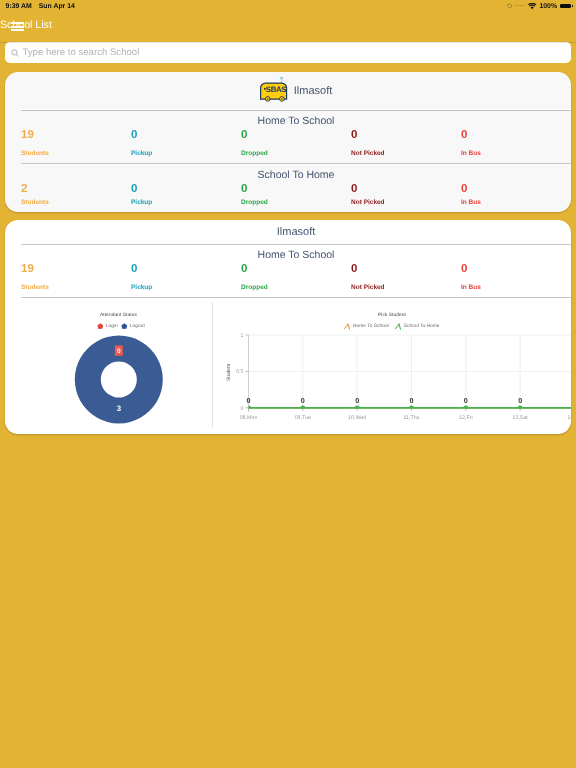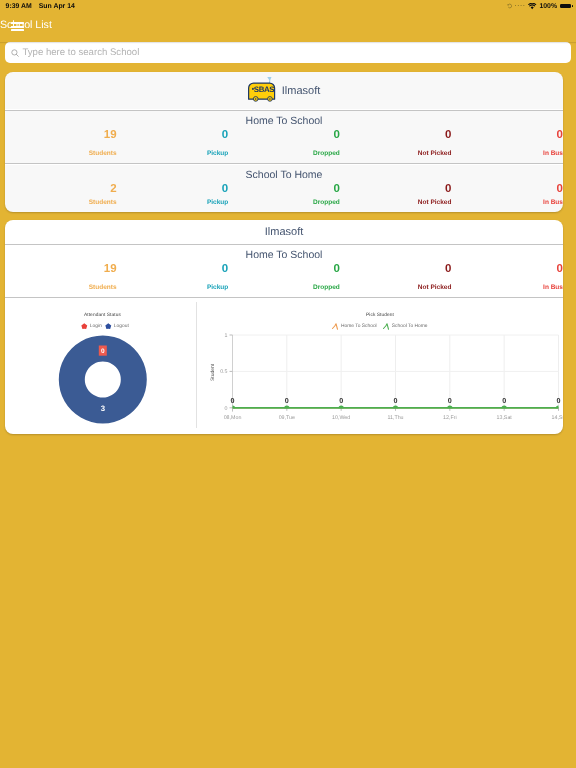--- a/index.html
+++ b/index.html
@@ -25,35 +25,35 @@
           box-shadow:0 1px 1px rgba(0,0,0,.10);padding-top:6.4px;}
   .hamburger{margin-left:11px;width:12.6px;cursor:pointer;margin-top:0.8px;}
   .hamburger i{display:block;height:2px;background:#fff;border-radius:.5px;margin:1.2px 0;}
   .navtitle{position:absolute;left:0;right:0;top:6.4px;text-align:left;color:#fff;
             font-size:10.6px;font-weight:normal;line-height:11px;}
   
   .searchwrap{padding:0 5px 0 5px;}
   .searchbox{height:21px;background:#fff;border-radius:5px;display:flex;align-items:center;padding:0 5.6px;}
   .searchbox .ph{margin-left:3.9px;color:#b3b3b3;font-size:9.6px;}
   
-  .card{margin:9px 13px 0 5px;background:#f8f8f8;border-radius:8px;overflow:hidden;
-        box-shadow:0 1px 2px rgba(0,0,0,.2);}
+  .card{margin:9px 5px 0 5px;background:#f8f8f8;border-radius:13px;overflow:hidden;
+        box-shadow:0 1px 2px rgba(0,0,0,.2);padding-left:16px;}
   .card-head{height:37px;display:flex;align-items:center;justify-content:center;gap:5.7px;}
   .card2{margin-top:8px;background:#ffffff;}
   .card2 .card-head{height:23px;}
   .card-head .brand{font-size:11px;color:#44546f;letter-spacing:0;}
   .hr{height:2px;background:linear-gradient(#ffffff 0 50%, #c4c4c4 50% 100%);}
   .hr2{height:2px;background:linear-gradient(#c4c4c4 0 50%, #ffffff 50% 100%);}
   .section{padding-bottom:5px;}
   .card2 .section{padding-bottom:5px;}
   .section.last{padding-bottom:5px;}
   .section-title{text-align:center;font-size:10.5px;color:#44546f;
                  height:16px;line-height:17px;padding-top:2px;}
   .stats{display:flex;}
-  .stat{flex:1;text-align:right;}
+  .stat{flex:1;text-align:left;}
   .stat .num{font-size:11.5px;font-weight:bold;line-height:16px;}
   .stat .lab{font-size:6.5px;font-weight:bold;margin-top:7px;line-height:8px;}
   .section.last .stat .lab{margin-top:2px;}
   
   .charts{display:flex;height:135px;}
   .chart-left{width:191px;position:relative;}
   .chart-left .ch-title{padding-left:4px;}
   .chart-left .ch-legend{padding-left:9px;}
   .chart-right .ch-legend{gap:6.6px;}
   .chart-div{width:1px;background:#e2e2e2;margin:3px 0 6px 0;}

